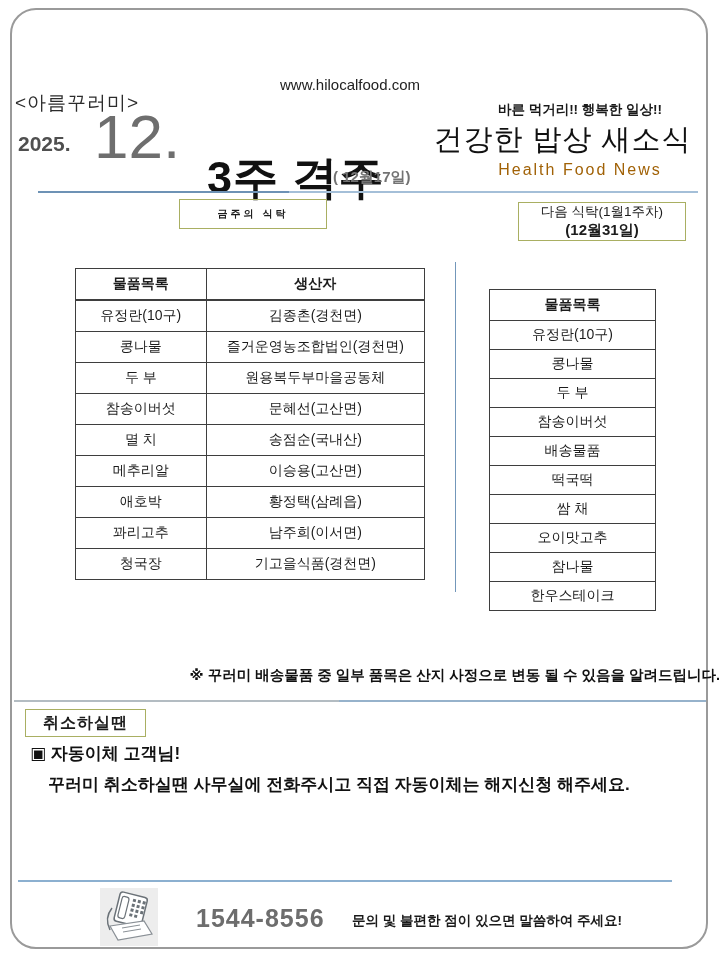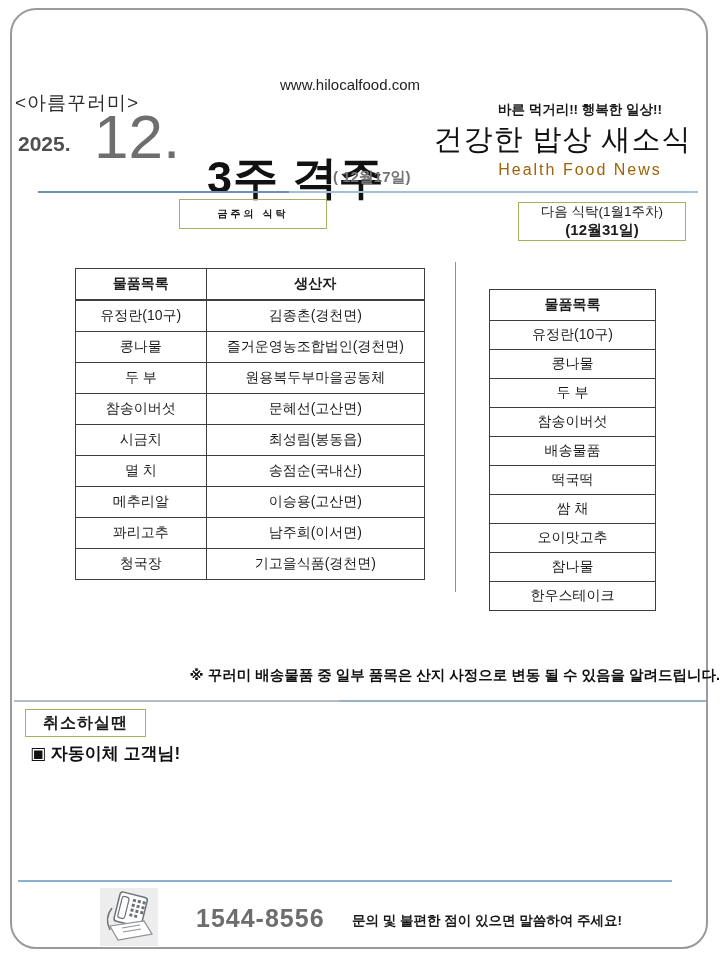--- a/index.html
+++ b/index.html
@@ -98,30 +98,30 @@
         </tr>
         <tr>
           <td>두 부</td>
           <td>원용복두부마을공동체</td>
         </tr>
         <tr>
           <td>참송이버섯</td>
           <td>문혜선(고산면)</td>
         </tr>
         <tr>
-          <td>시금치</td>
-          <td>최성림(봉동읍)</td>
-        </tr>
-        <tr>
           <td>멸 치</td>
           <td>송점순(국내산)</td>
         </tr>
         <tr>
           <td>메추리알</td>
           <td>이승용(고산면)</td>
+        </tr>
+        <tr>
+          <td>애호박</td>
+          <td>황정택(삼례읍)</td>
         </tr>
         <tr>
           <td>꽈리고추</td>
           <td>남주희(이서면)</td>
         </tr>
         <tr>
           <td>청국장</td>
           <td>기고을식품(경천면)</td>
         </tr>
       </tbody>
@@ -171,20 +171,21 @@
           <td>한우스테이크</td>
         </tr>
       </tbody>
   </table>
 
   <div class="note">※ 꾸러미 배송물품 중 일부 품목은 산지 사정으로 변동 될 수 있음을 알려드립니다.</div>
   <div class="divider-mid"></div>
 
   <div class="announce-box">취소하실땐</div>
   <div class="announce-line1">▣ 자동이체 고객님!</div>
+  <div class="announce-line2">꾸러미 취소하실땐 사무실에 전화주시고 직접 자동이체는 해지신청 해주세요.</div>
 
   <div class="divider-footer"></div>
   <div class="phone-icon">
     <svg width="58" height="58" viewBox="0 0 58 58">
       <rect x="0" y="0" width="58" height="58" fill="#ededed"></rect>
       <g transform="rotate(14 29 24)">
         <rect x="16" y="6" width="28" height="30" rx="3" fill="#ffffff" stroke="#6b7278" stroke-width="1.5"></rect>
         <rect x="19" y="10" width="7" height="22" rx="2.5" fill="#ffffff" stroke="#6b7278" stroke-width="1.2"></rect>
         <g fill="#6b7278">
           <rect x="30" y="10" width="3" height="3"></rect>

